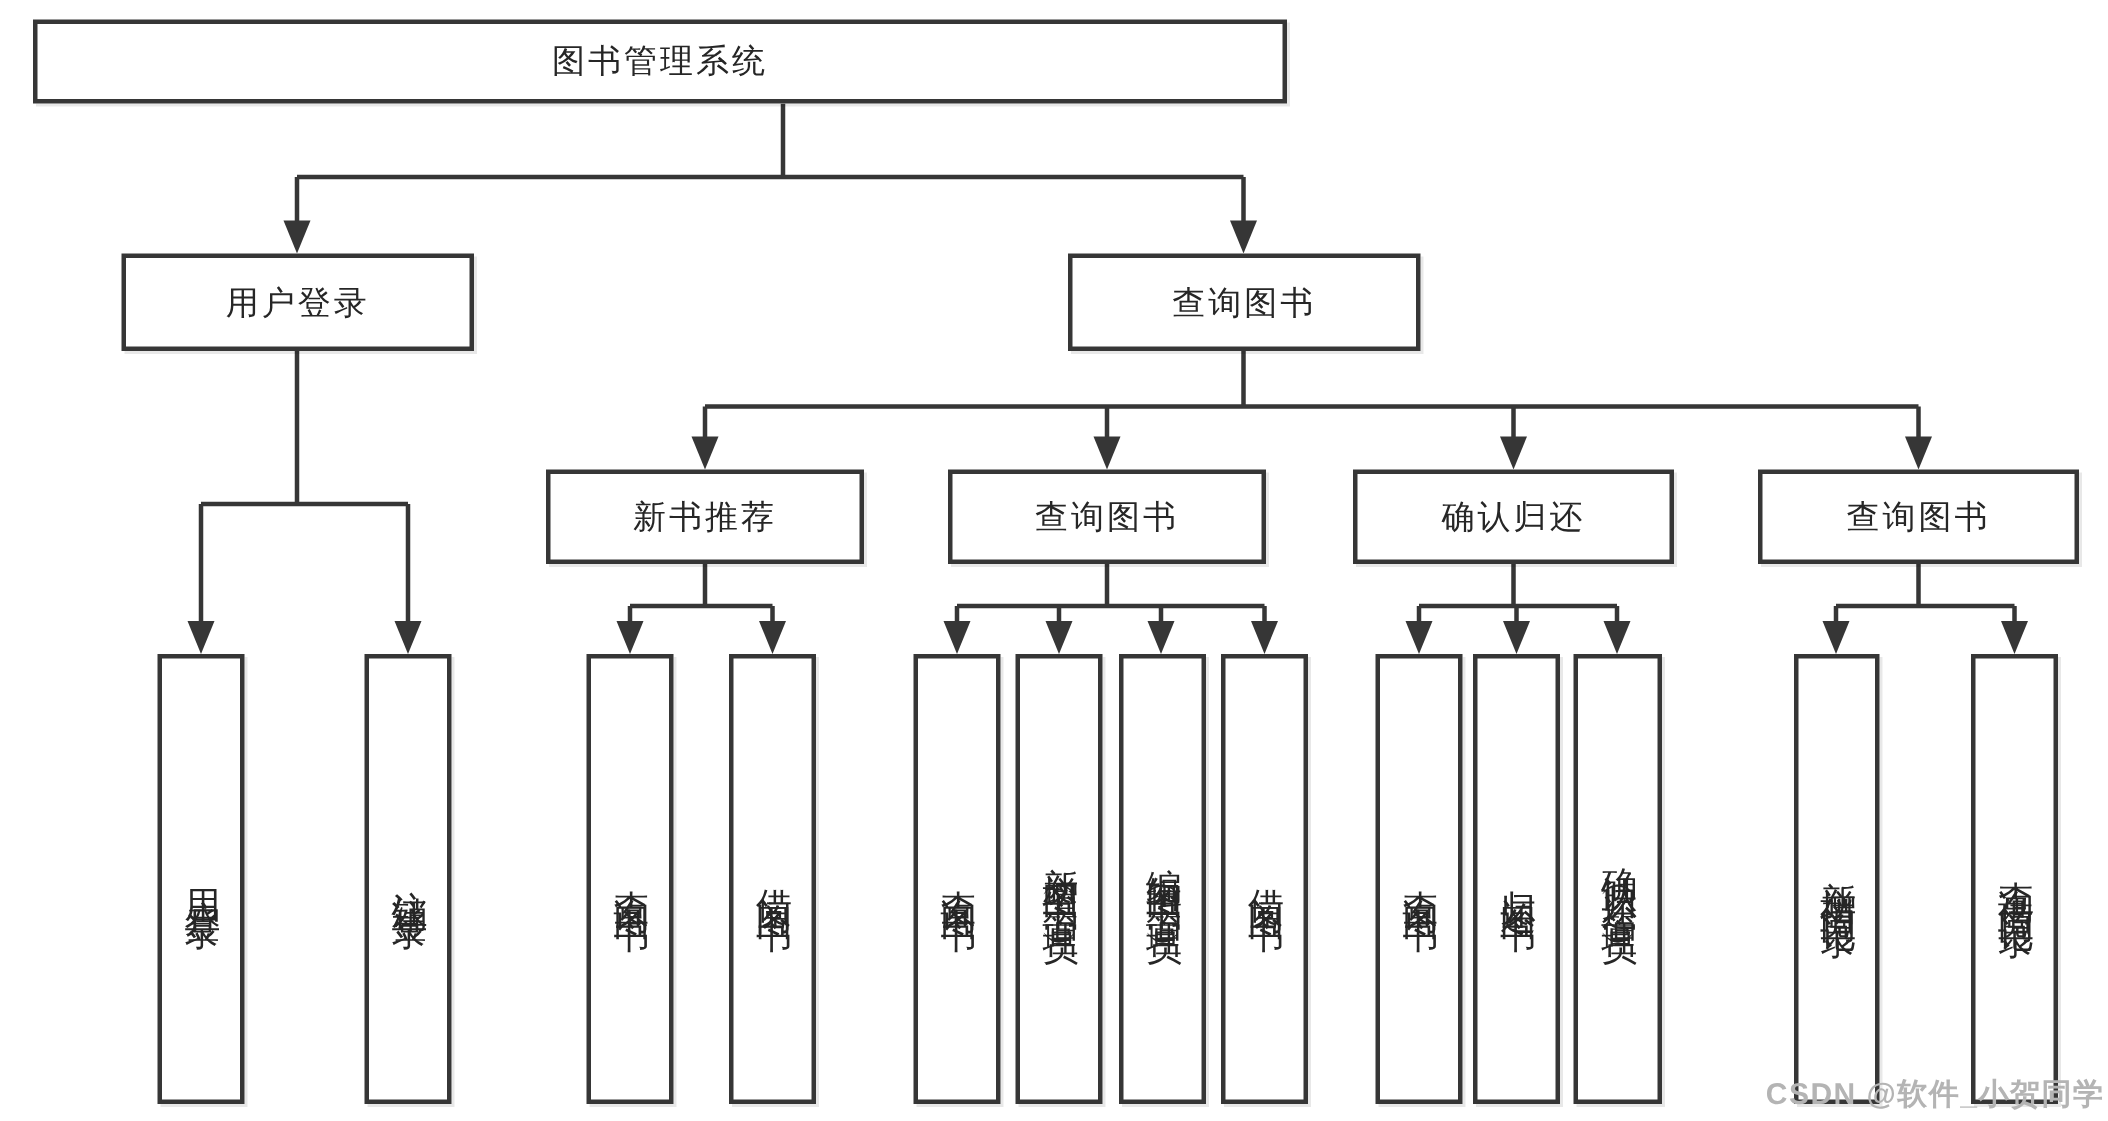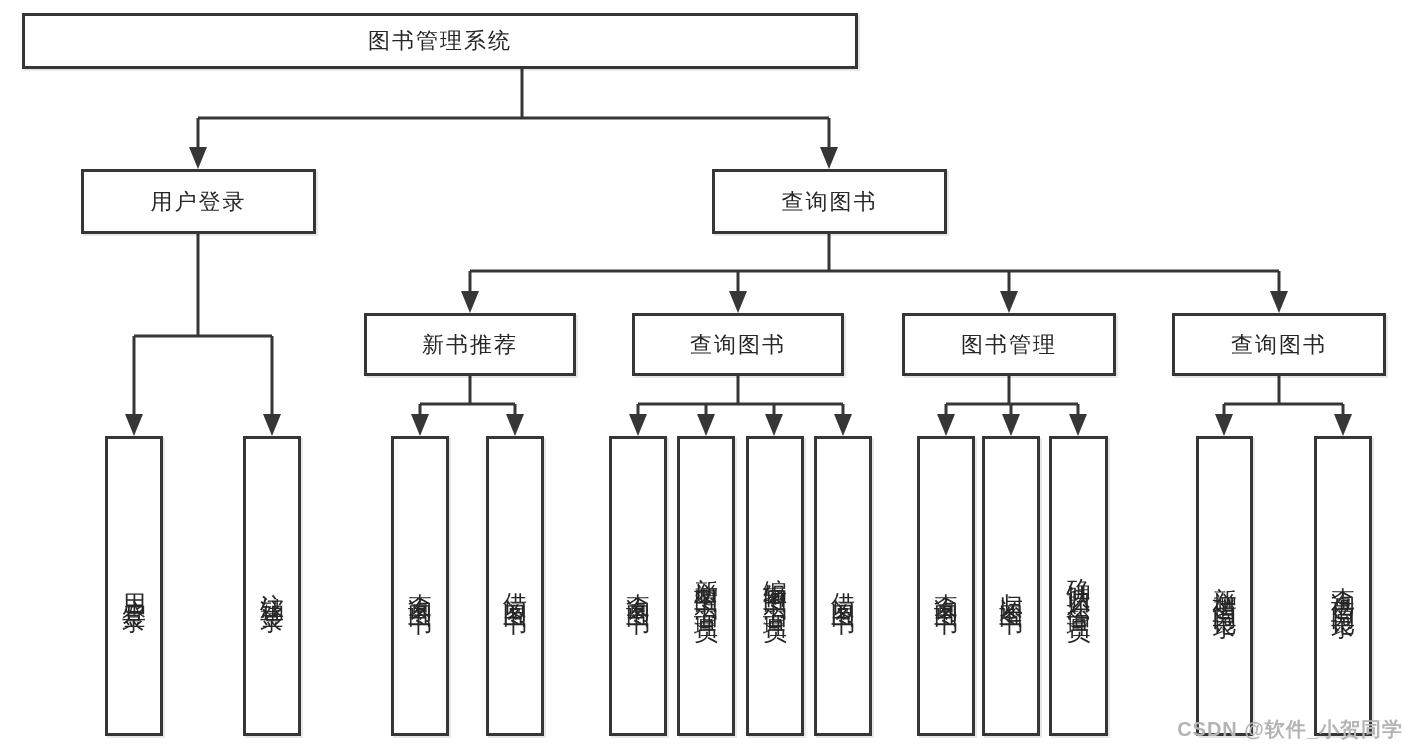--- a/index.html
+++ b/index.html
@@ -108,21 +108,21 @@
     <span>查询图书</span>
   </div>
 
   <div class="node hbox" style="left:364px; top:313px; width:212px; height:63px;">
     <span>新书推荐</span>
   </div>
   <div class="node hbox" style="left:632px; top:313px; width:212px; height:63px;">
     <span>查询图书</span>
   </div>
   <div class="node hbox" style="left:902px; top:313px; width:214px; height:63px;">
-    <span>图书管理</span>
+    <span>确认归还</span>
   </div>
   <div class="node hbox" style="left:1172px; top:313px; width:214px; height:63px;">
     <span>查询图书</span>
   </div>
 
   <div class="node vbox" style="left:105px; top:436px; width:58px; height:300px;">
     <span class="vtext">用户登录</span>
   </div>
   <div class="node vbox" style="left:243px; top:436px; width:58px; height:300px;">
     <span class="vtext">注销登录</span>

